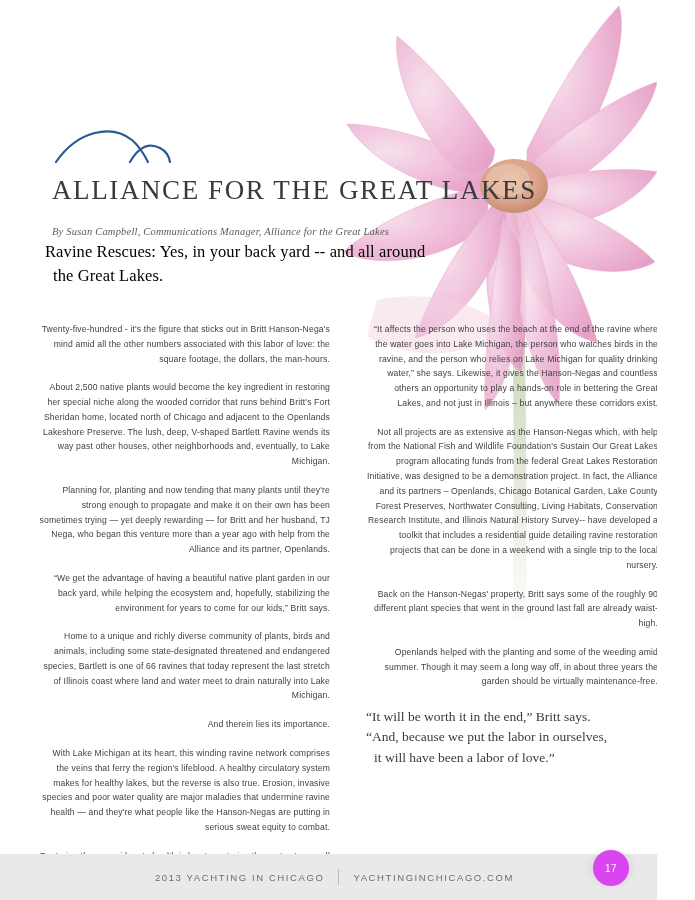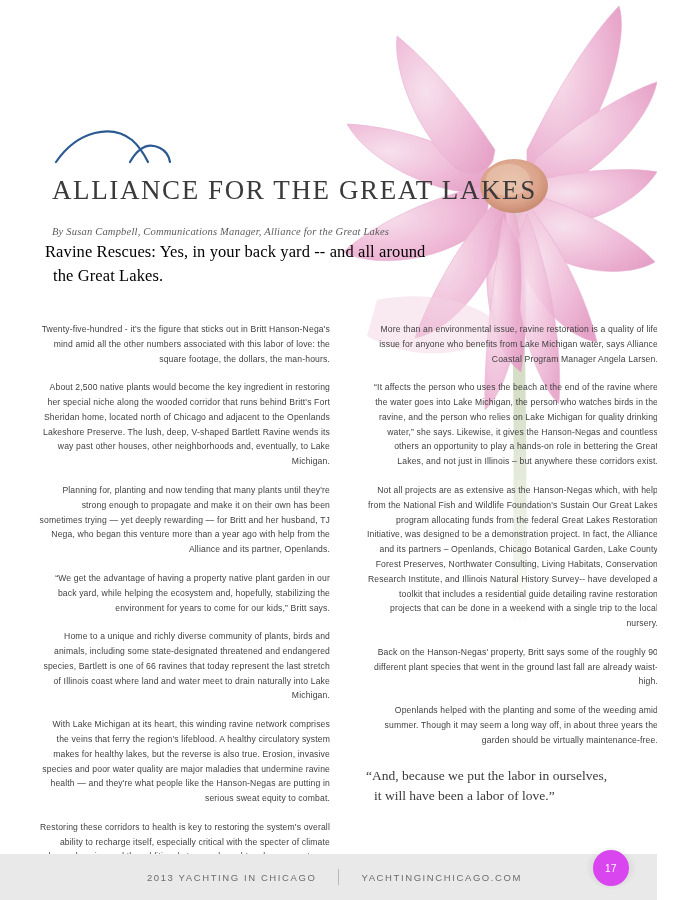--- a/index.html
+++ b/index.html
@@ -132,21 +132,21 @@
     background: #e9e9ea;
     z-index: 4;
   }
   .footer-inner {
     position: absolute;
     left: 0; right: 0; bottom: 0;
     height: 46px;
     display: flex;
     align-items: center;
     justify-content: center;
-    gap: 22px;
+    gap: 14px;
     z-index: 5;
     margin-left: 12px;
   }
   .footer-text {
     font-family: "Liberation Sans", sans-serif;
     font-size: 9.5px;
     letter-spacing: 1.6px;
     color: #6c6c6c;
   }
   .footer-sep {
@@ -261,32 +261,33 @@
   <div class="deck">
     <span>Ravine Rescues: Yes, in your back yard -- and all around</span>
     <span class="line2">the Great Lakes.</span>
   </div>
 
   <div class="columns">
     <div class="col">
       <p>Twenty-five-hundred - it's the figure that sticks out in Britt Hanson-Nega's mind amid all the other numbers associated with this labor of love: the square footage, the dollars, the man-hours.</p>
       <p>About 2,500 native plants would become the key ingredient in restoring her special niche along the wooded corridor that runs behind Britt's Fort Sheridan home, located north of Chicago and adjacent to the Openlands Lakeshore Preserve. The lush, deep, V-shaped Bartlett Ravine wends its way past other houses, other neighborhoods and, eventually, to Lake Michigan.</p>
       <p>Planning for, planting and now tending that many plants until they're strong enough to propagate and make it on their own has been sometimes trying — yet deeply rewarding — for Britt and her husband, TJ Nega, who began this venture more than a year ago with help from the Alliance and its partner, Openlands.</p>
-      <p>“We get the advantage of having a property native plant garden in our back yard, while helping the ecosystem and, hopefully, stabilizing the environment for years to come for our kids,” Britt says.</p>
+      <p>“We get the advantage of having a beautiful native plant garden in our back yard, while helping the ecosystem and, hopefully, stabilizing the environment for years to come for our kids,” Britt says.</p>
       <p>Home to a unique and richly diverse community of plants, birds and animals, including some state-designated threatened and endangered species, Bartlett is one of 66 ravines that today represent the last stretch of Illinois coast where land and water meet to drain naturally into Lake Michigan.</p>
+      <p>And therein lies its importance.</p>
       <p>With Lake Michigan at its heart, this winding ravine network comprises the veins that ferry the region's lifeblood. A healthy circulatory system makes for healthy lakes, but the reverse is also true. Erosion, invasive species and poor water quality are major maladies that undermine ravine health — and they're what people like the Hanson-Negas are putting in serious sweat equity to combat.</p>
       <p>Restoring these corridors to health is key to restoring the system's overall ability to recharge itself, especially critical with the specter of climate change looming and the additional stresses brought on by more extreme weather.</p>
     </div>
     <div class="col">
-      <p>More than an environmental issue, ravine restoration is a quality of life issue for anyone who benefits from Lake Michigan water, says Alliance Coastal Program Manager Angela Larsen.</p>
       <p>“It affects the person who uses the beach at the end of the ravine where the water goes into Lake Michigan, the person who watches birds in the ravine, and the person who relies on Lake Michigan for quality drinking water,” she says. Likewise, it gives the Hanson-Negas and countless others an opportunity to play a hands-on role in bettering the Great Lakes, and not just in Illinois – but anywhere these corridors exist.</p>
       <p>Not all projects are as extensive as the Hanson-Negas which, with help from the National Fish and Wildlife Foundation's Sustain Our Great Lakes program allocating funds from the federal Great Lakes Restoration Initiative, was designed to be a demonstration project. In fact, the Alliance and its partners – Openlands, Chicago Botanical Garden, Lake County Forest Preserves, Northwater Consulting, Living Habitats, Conservation Research Institute, and Illinois Natural History Survey-- have developed a toolkit that includes a residential guide detailing ravine restoration projects that can be done in a weekend with a single trip to the local nursery.</p>
       <p>Back on the Hanson-Negas' property, Britt says some of the roughly 90 different plant species that went in the ground last fall are already waist-high.</p>
       <p>Openlands helped with the planting and some of the weeding amid summer. Though it may seem a long way off, in about three years the garden should be virtually maintenance-free.</p>
       <div class="pullquote">
+        <span>“It will be worth it in the end,” Britt says.</span>
         <span class="l2">“And, because we put the labor in ourselves,</span>
         <span class="l3">it will have been a labor of love.”</span>
       </div>
     </div>
   </div>
 
   <div class="footer-bar"></div>
   <div class="footer-inner">
     <div class="footer-text">2013 YACHTING IN CHICAGO</div>
     <div class="footer-sep"></div>

